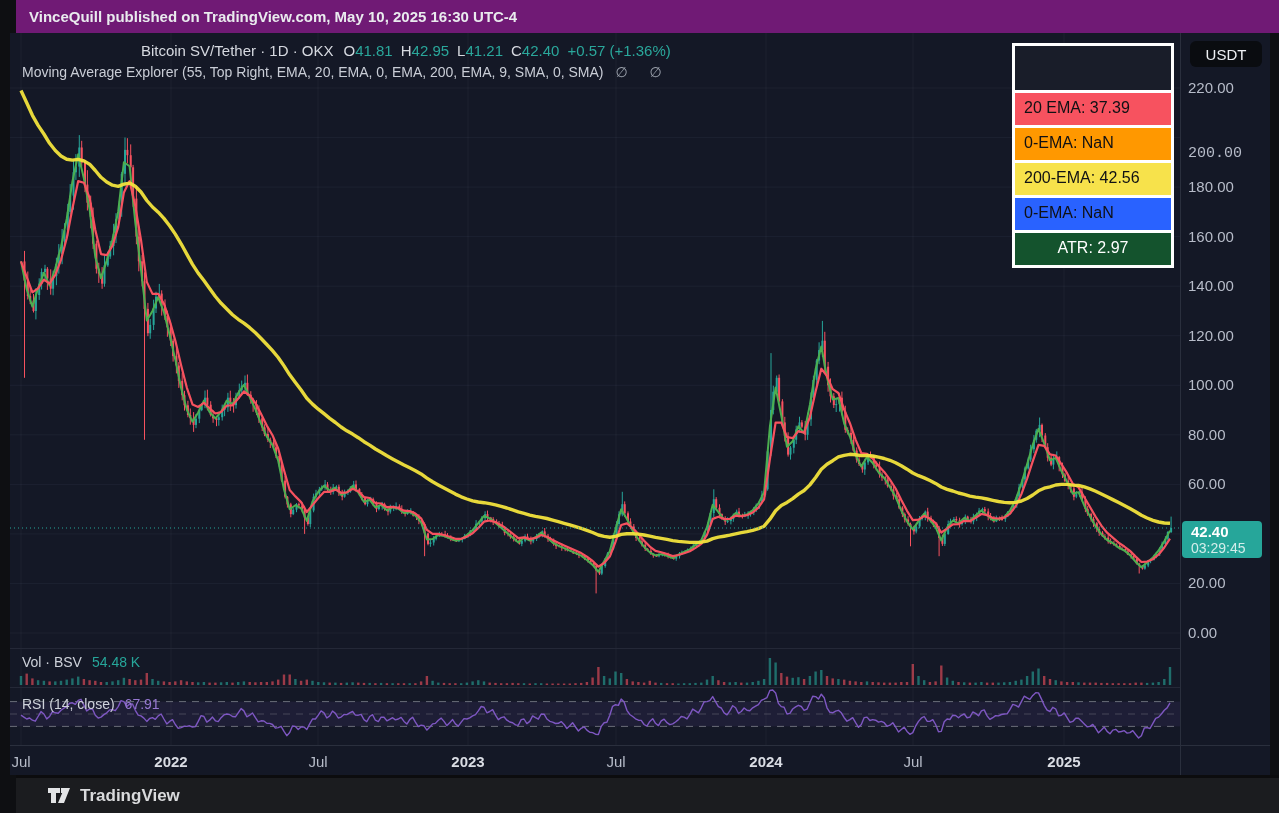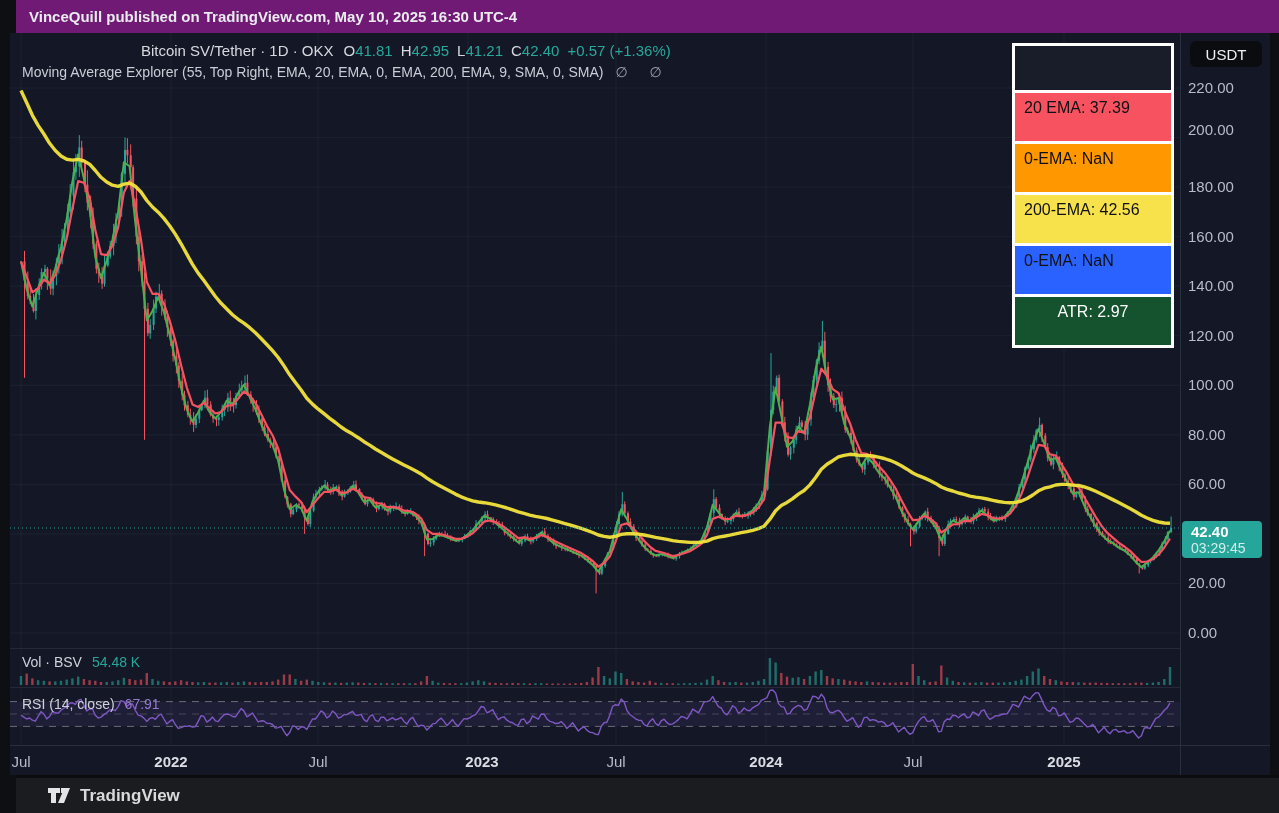--- a/index.html
+++ b/index.html
@@ -11,21 +11,21 @@
   .hdr{position:absolute;left:12px;top:9px;pointer-events:none;}
   .hdr .l1{font-size:15px;color:#d6d9e0;white-space:nowrap;text-align:right;}
   .hdr .l1 .v{color:#2aa79b;}
   .hdr .l1 .pair{margin-right:10px;}
   .hdr .l1 .ohlc{margin-right:8px;}
   .hdr .l2{font-size:14px;color:#c9cdd6;margin-top:5px;white-space:nowrap;}
   .hdr .l2 .nul{color:#9aa0ab;margin-left:12px;letter-spacing:9px;}
   #legendbox{position:absolute;left:1002px;top:10px;width:156px;background:#ffffff;padding:3px;
     display:flex;flex-direction:column;gap:3px;z-index:5;}
   #legendbox .lhead{height:44px;background:#191d29;}
-  #legendbox .lrow{height:48px;line-height:30px;font-size:16px;color:#101114;padding-left:9px;}
+  #legendbox .lrow{height:32px;line-height:30px;font-size:16px;color:#101114;padding-left:9px;}
   #legendbox .lrow.center{text-align:center;padding-left:0;color:#ffffff;}
   .usdt{position:absolute;left:1180px;top:8px;width:72px;height:26px;background:#0a0c10;border:none;
     border-radius:6px;color:#eef0f3;font-size:15px;font-family:"Liberation Sans",sans-serif;z-index:6;}
   #pticks{position:absolute;left:0;top:0;}
   .ptick{position:absolute;left:1178px;font-size:15px;color:#b7bcc9;}
   .pricebadge{position:absolute;left:1172px;top:488px;width:80px;height:37px;background:#26a69a;border-radius:4px;
     padding:2px 0 0 9px;box-sizing:border-box;z-index:6;}
   .pricebadge .pp{font-size:15px;font-weight:bold;color:#ffffff;line-height:17px;}
   .pricebadge .cd{font-size:14px;color:rgba(255,255,255,.8);line-height:16px;}
   #tticks{position:absolute;left:0;top:0;}
@@ -1105,42 +1105,42 @@
       <div class="lrow" style="background: rgb(255, 152, 0);">0-EMA: NaN</div>
       <div class="lrow" style="background: rgb(247, 226, 75);">200-EMA: 42.56</div>
       <div class="lrow" style="background: rgb(41, 98, 255);">0-EMA: NaN</div>
       <div class="lrow center" style="background: #14532d;">ATR: 2.97</div>
     </div>
 
   <button class="usdt">USDT</button>
 
   <div id="pticks">
       <div class="ptick" style="top: 46px;">220.00</div>
-      <div class="ptick" style="top: 88px;">200.00</div>
+      <div class="ptick" style="top: 112px; font-family: Liberation Mono, monospace;">200.00</div>
       <div class="ptick" style="top: 145.091px;">180.00</div>
       <div class="ptick" style="top: 194.636px;">160.00</div>
       <div class="ptick" style="top: 244.182px;">140.00</div>
       <div class="ptick" style="top: 293.727px;">120.00</div>
       <div class="ptick" style="top: 343.273px;">100.00</div>
       <div class="ptick" style="top: 392.818px;">80.00</div>
       <div class="ptick" style="top: 442.364px;">60.00</div>
       <div class="ptick" style="top: 541.455px;">20.00</div>
       <div class="ptick" style="top: 591px;">0.00</div>
     </div>
 
   <div class="pricebadge">
     <div class="pp">42.40</div>
     <div class="cd">03:29:45</div>
   </div>
 
   <div id="tticks">
       <div class="ttick" style="left: 11px;">Jul</div>
       <div class="ttick b" style="left: 161px;">2022</div>
       <div class="ttick" style="left: 308px;">Jul</div>
-      <div class="ttick b" style="left: 472px;">2023</div>
+      <div class="ttick b" style="left: 458px;">2023</div>
       <div class="ttick" style="left: 606px;">Jul</div>
       <div class="ttick b" style="left: 756px;">2024</div>
       <div class="ttick" style="left: 903px;">Jul</div>
       <div class="ttick b" style="left: 1054px;">2025</div>
     </div>
 
   <div class="plabel vol">
     <span>Vol · BSV</span><span class="teal">54.48 K</span>
   </div>
   <div class="plabel rsi">

